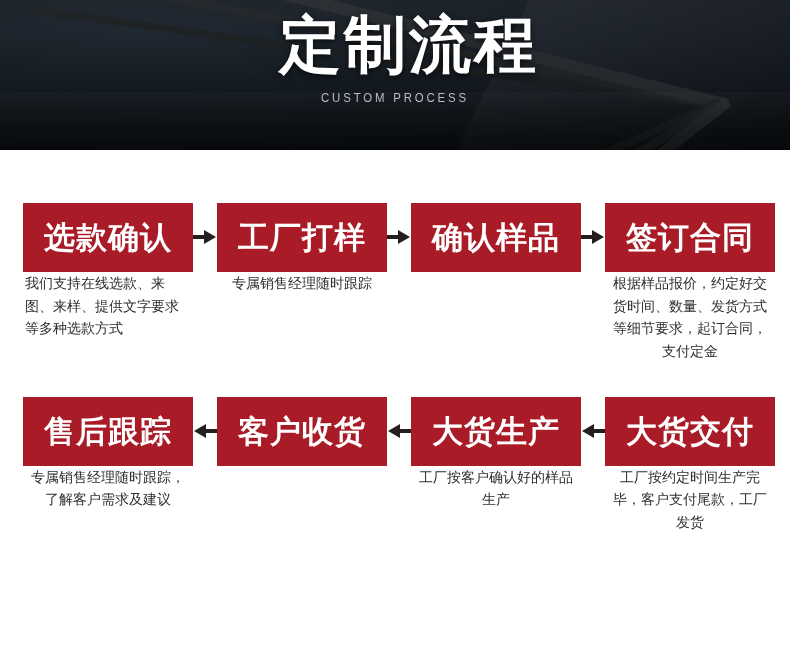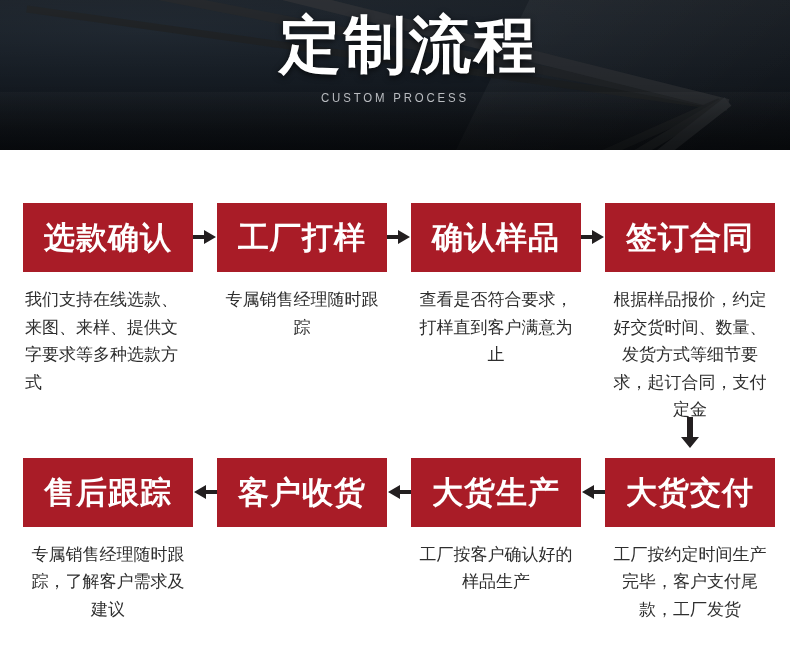--- a/index.html
+++ b/index.html
@@ -117,23 +117,22 @@
   }
   .step-title {
     color: #ffffff;
     font-size: 31px;
     font-weight: bold;
     letter-spacing: 1px;
     line-height: 1;
     white-space: nowrap;
   }
   .step-desc {
-    margin-top: 14px;
     color: #2e2e2e;
-    font-size: 17px;
+    font-size: 14px;
     line-height: 1.62;
     text-align: center;
     padding: 0 2px;
   }
   .step-desc.left { text-align: left; }
 
   
   .arrow {
     position: absolute;
     top: 25px;
@@ -201,21 +200,20 @@
         <svg width="24" height="18" viewBox="0 0 24 18">
             <path d="M0 7 H11 V2 L23 9 L11 16 V11 H0 Z" fill="#231f20"></path>
           </svg>
       </div>
     </div>
 
     <div class="step">
       <div class="step-box">
         <span class="step-title">确认样品</span>
       </div>
-      <div class="step-desc">查看是否符合要求，打样直到客户满意为止</div>
       <div class="arrow right">
         <svg width="24" height="18" viewBox="0 0 24 18">
             <path d="M0 7 H11 V2 L23 9 L11 16 V11 H0 Z" fill="#231f20"></path>
           </svg>
       </div>
     </div>
 
     <div class="step">
       <div class="step-box">
         <span class="step-title">签订合同</span>

